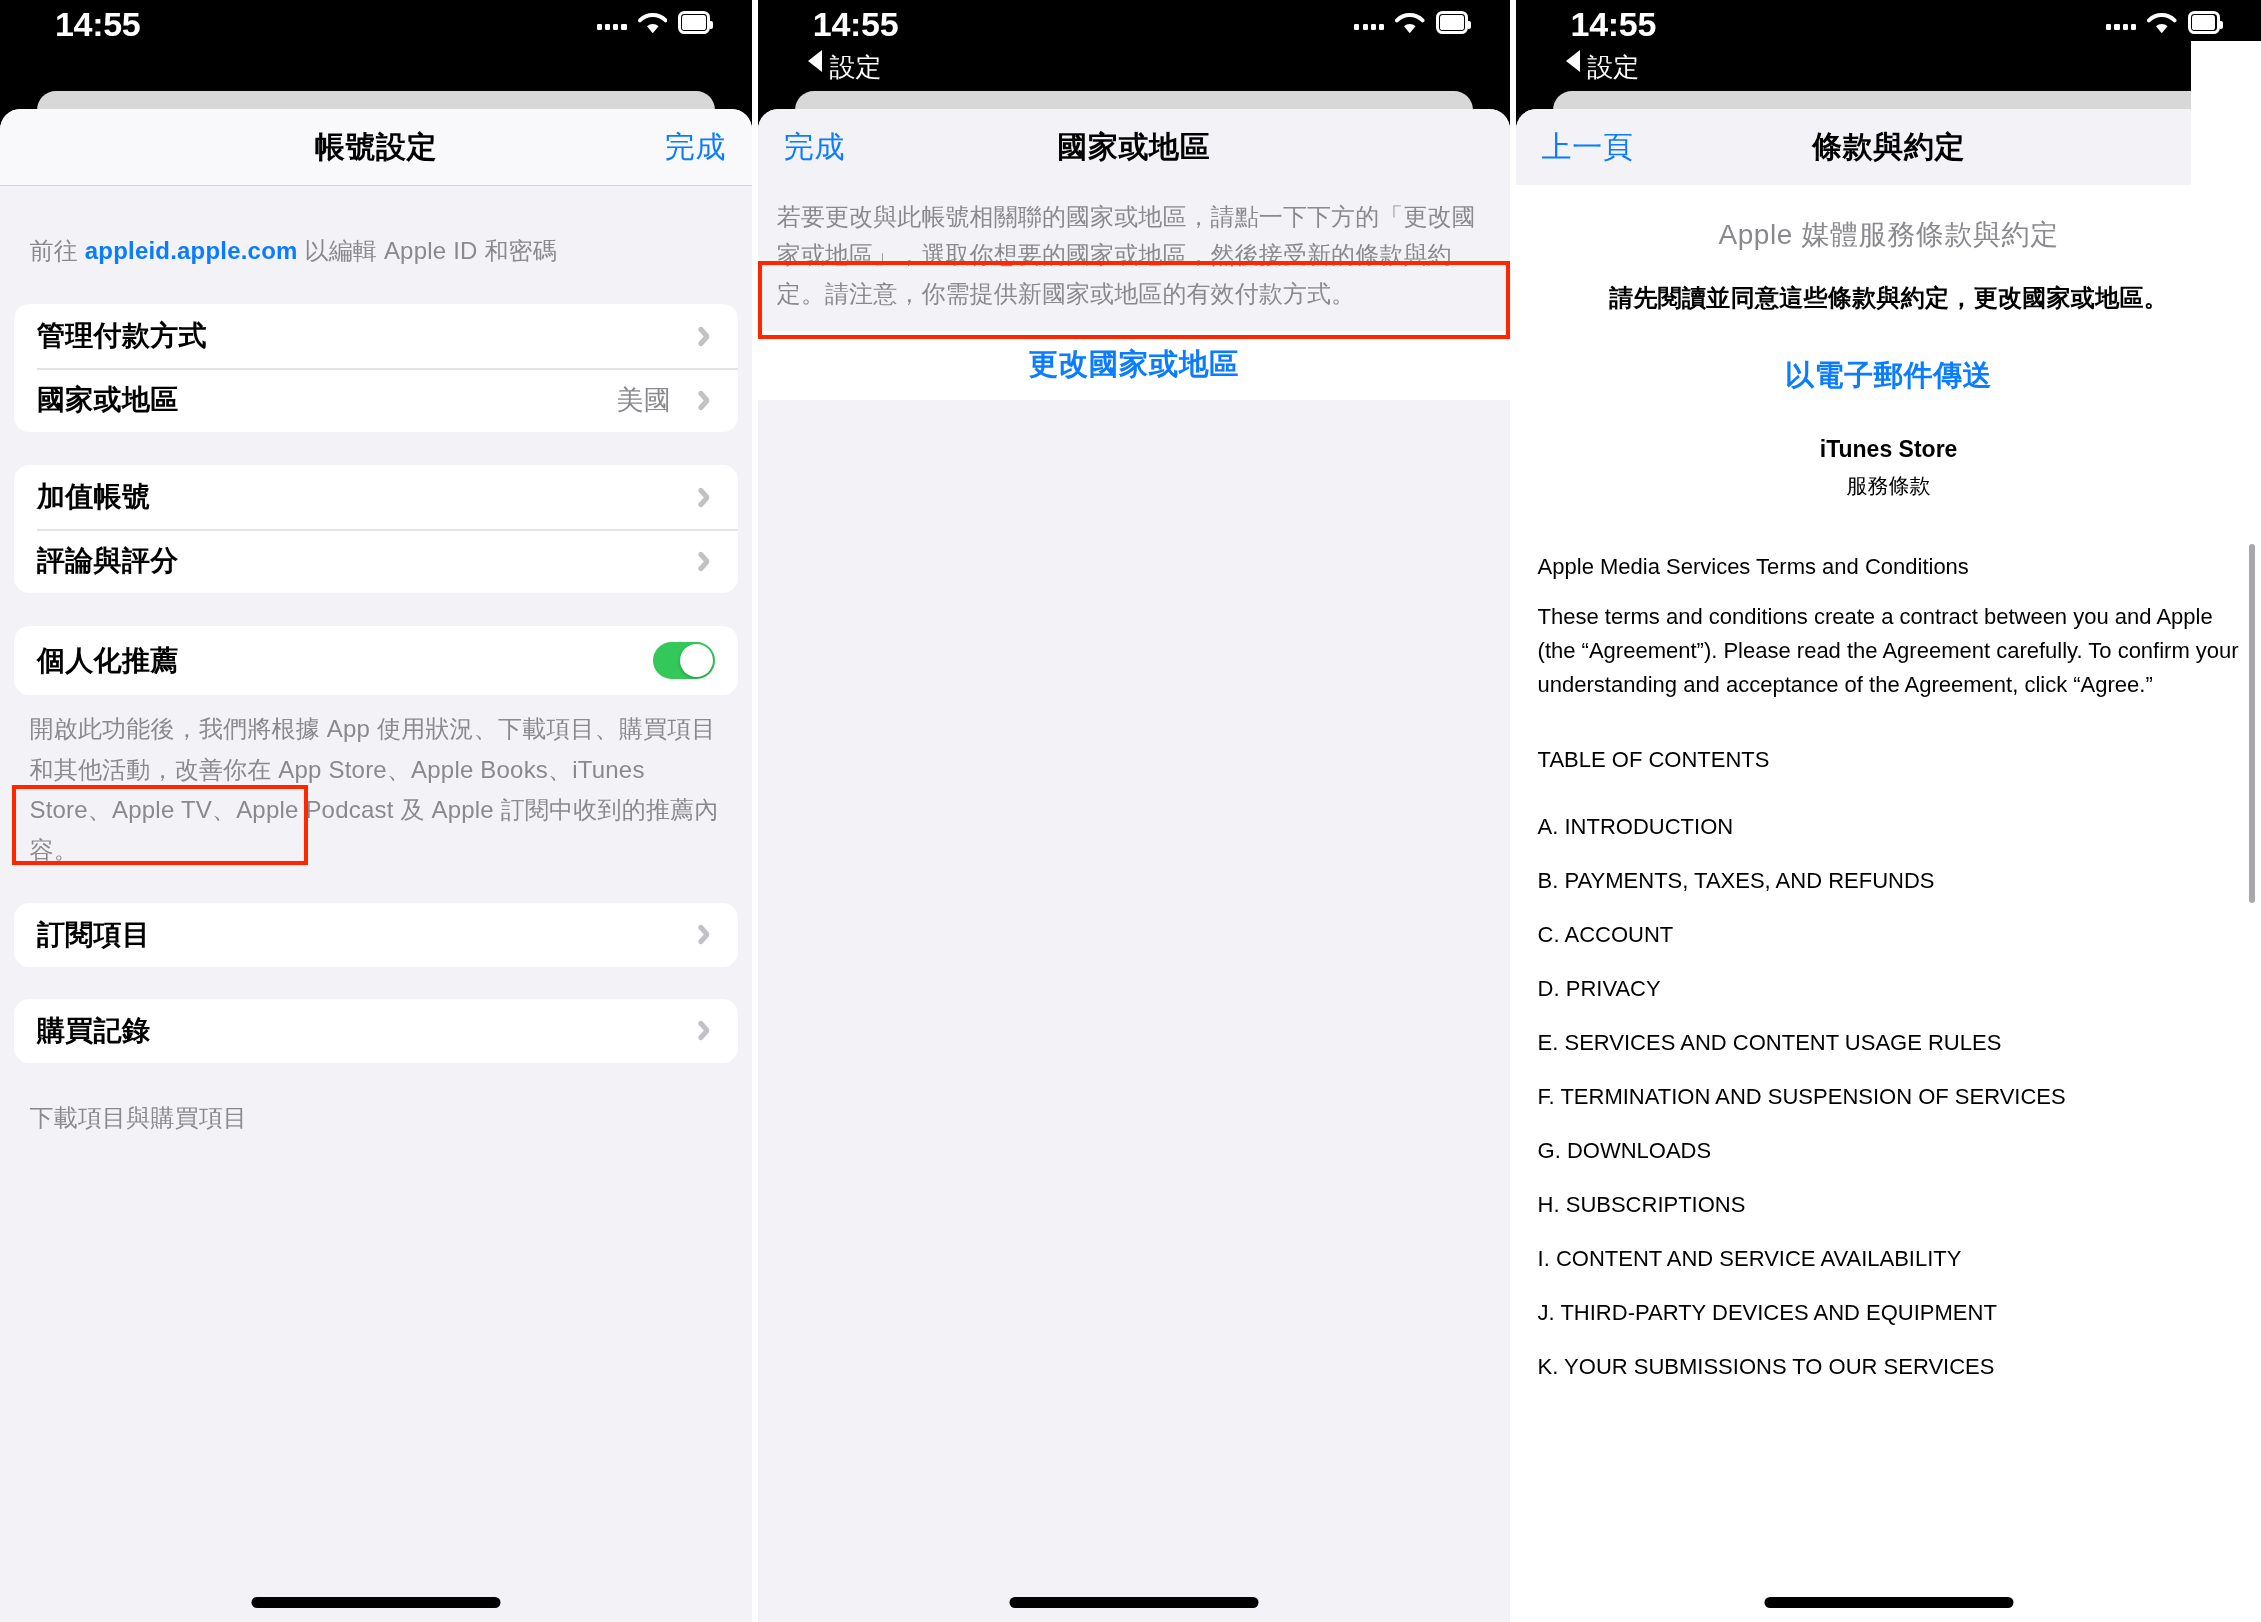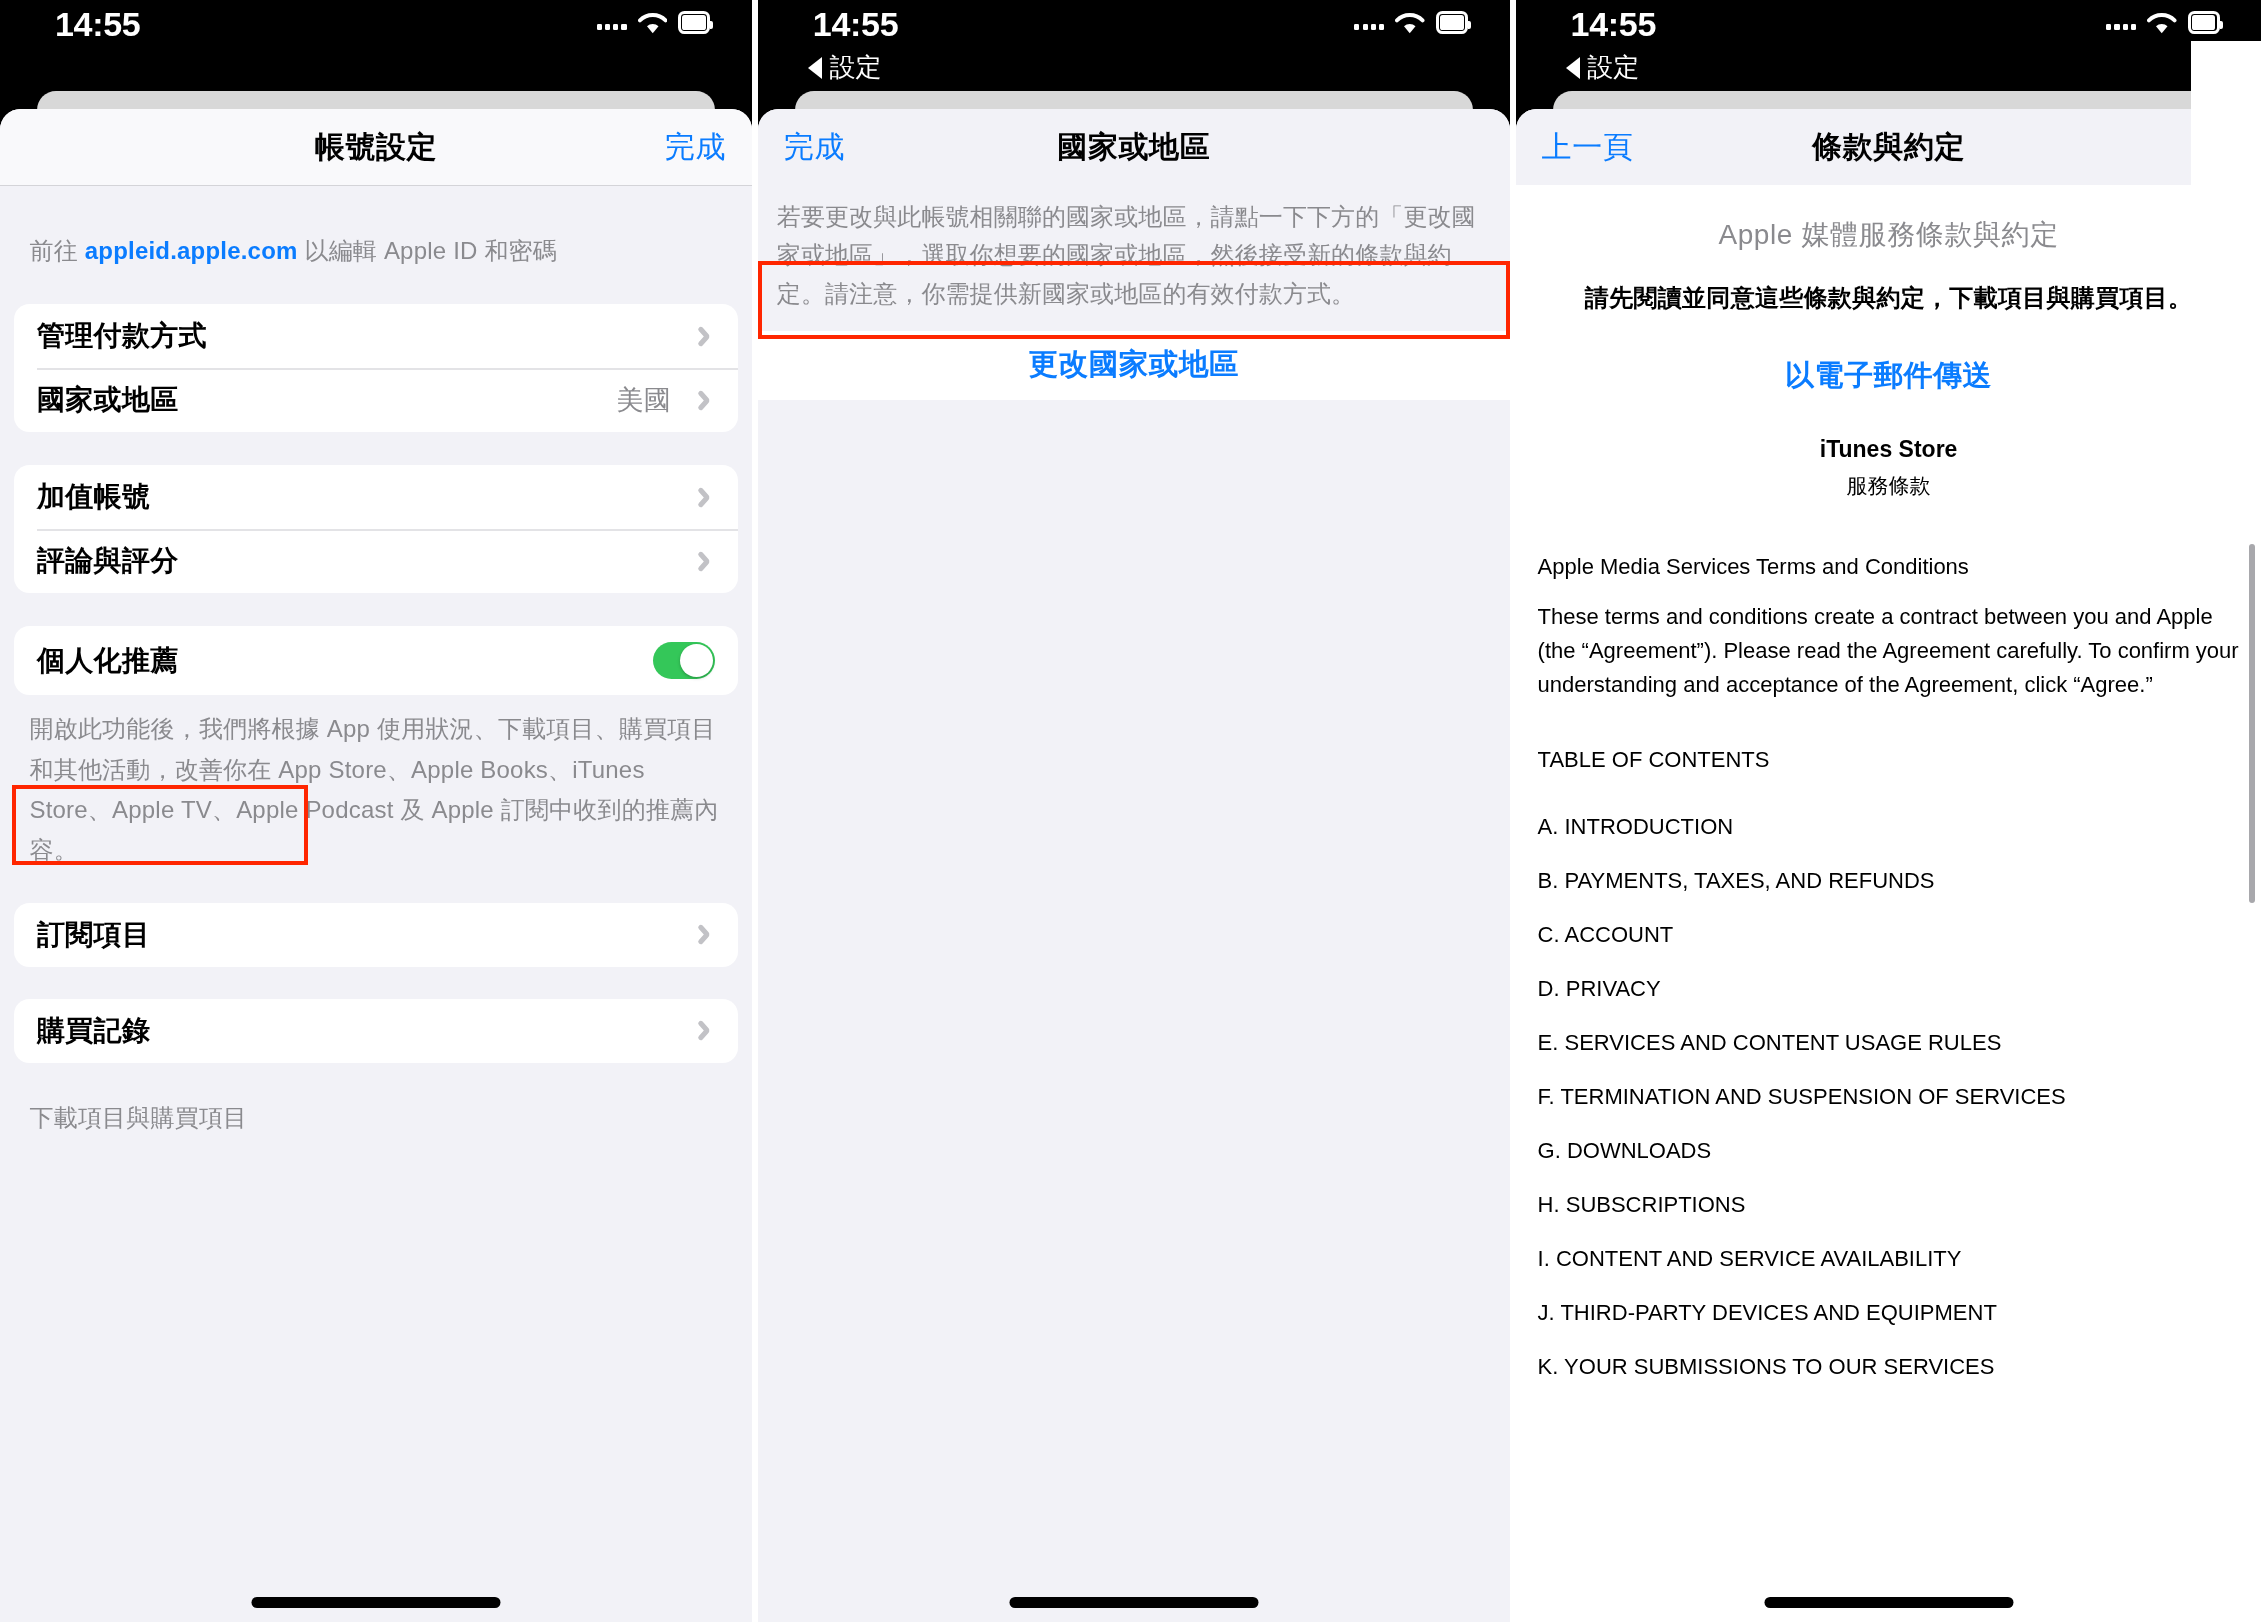--- a/index.html
+++ b/index.html
@@ -69,21 +69,21 @@
   }
   .sb-batt i {
     position: absolute; top: 1.3px; left: 1.3px; right: 1.3px; bottom: 1.3px;
     background: #ffffff; border-radius: 2.6px;
   }
 
   
   .backchip {
     position: absolute;
     top: 50px; left: 50px;
-    display: flex; align-items: center; gap: 7.7px;
+    display: flex; align-items: flex-start; gap: 7.7px;
     color: #ffffff;
     font-size: 26px;
     z-index: 40;
   }
   .backchip .tri {
     width: 0; height: 0;
     border-top: 11px solid transparent;
     border-bottom: 11px solid transparent;
     border-right: 14.7px solid #ffffff;
   }
@@ -509,21 +509,21 @@
 
     <div class="sheet" style="top:109px; bottom:0;">
       <div class="navbar plain" style="height:76px;">
         <div class="nav-title">條款與約定</div>
         <div class="nav-action left">上一頁</div>
       </div>
 
       <div class="doc" style="height:1438px;">
         <div class="doc-inner">
           <div class="doc-h1">Apple 媒體服務條款與約定</div>
-          <div class="doc-sub">請先閱讀並同意這些條款與約定，下載項目與購買項目。</div>
+          <div class="doc-sub">請先閱讀並同意這些條款與約定，更改國家或地區。</div>
           <div class="doc-link">以電子郵件傳送</div>
           <div class="doc-store">iTunes Store</div>
           <div class="doc-store-sub">服務條款</div>
           <div class="doc-p" style="margin-bottom:16px;">Apple Media Services Terms and Conditions</div>
           <div class="doc-p">These terms and conditions create a contract between you and Apple (the “Agreement”). Please read the Agreement carefully. To confirm your understanding and acceptance of the Agreement, click “Agree.”</div>
           <div class="doc-toc-title">TABLE OF CONTENTS</div>
           <div class="doc-toc-item">A. INTRODUCTION</div>
           <div class="doc-toc-item">B. PAYMENTS, TAXES, AND REFUNDS</div>
           <div class="doc-toc-item">C. ACCOUNT</div>
           <div class="doc-toc-item">D. PRIVACY</div>

